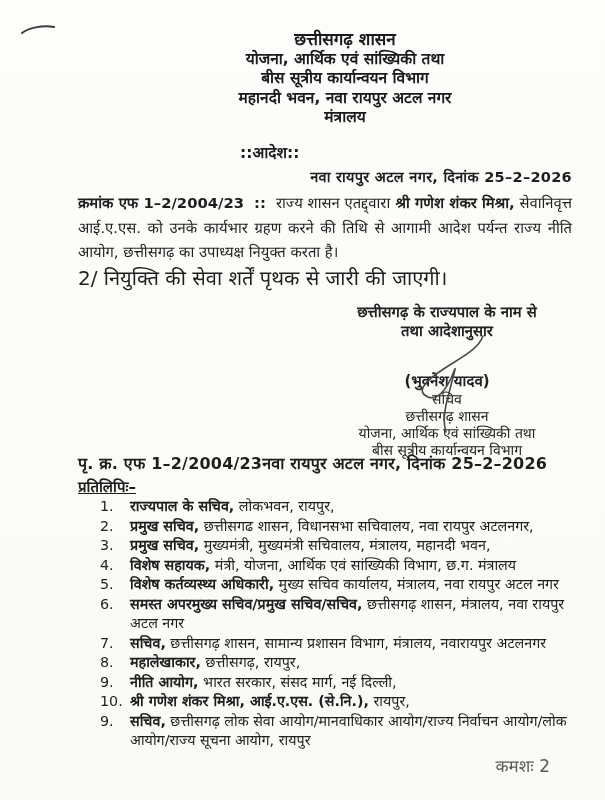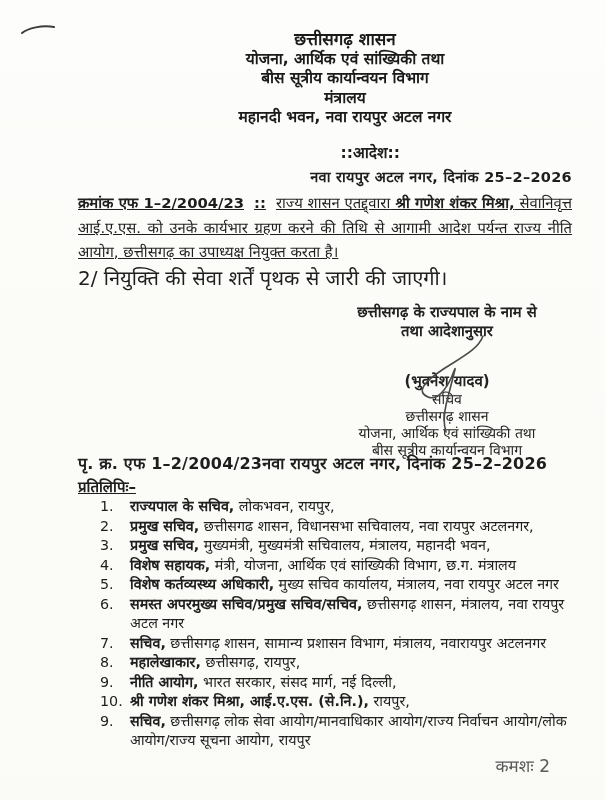--- a/index.html
+++ b/index.html
@@ -12,29 +12,29 @@
     overflow:hidden;
   }
   .doc-header {
     position:absolute; top:30px; left:85px; width:520px;
     text-align:center; font-weight:bold; font-size:15.5px; line-height:19.5px;
     color:#1b1b1b;
   }
   .doc-header .l1 { font-size:17px; }
   .order-title {
     position:absolute; top:141px; left:240px; width:160px;
-    text-align:right; font-weight:bold; font-size:15.5px;
+    text-align:left; font-weight:bold; font-size:15.5px;
   }
   .dateline {
     position:absolute; top:166px; right:33px;
     font-weight:bold; font-size:14.5px; letter-spacing:0.3px;
   }
   .para1 {
     position:absolute; top:191px; left:78px; width:494px;
-    font-size:14.8px; line-height:24.5px; text-align:justify;text-decoration:underline;
+    font-size:14.8px; line-height:24.5px; text-align:justify;
   }
   .para1 .num { font-weight:bold; margin-right:10px; }
   .para1 .sep { font-weight:bold; margin-right:10px; }
   .para1 .bold-name { font-weight:bold; }
   .para2 {
     position:absolute; top:264px; left:78px; width:494px;
     font-size:20px;
   }
   .sig-block {
     position:absolute; top:302px; left:318px; width:258px;
@@ -72,22 +72,22 @@
 <div class="page">
 
   <svg class="pen-mark" width="50" height="24" viewBox="0 0 50 24">
     <path d="M8,15 C14,10 28,7 40,9" stroke="#3d3d3d" stroke-width="2" fill="none" stroke-linecap="round"></path>
   </svg>
 
   <div class="doc-header">
     <div class="l1">छत्तीसगढ़ शासन</div>
     <div>योजना, आर्थिक एवं सांख्यिकी तथा</div>
     <div>बीस सूत्रीय कार्यान्वयन विभाग</div>
+    <div>महानदी भवन, नवा रायपुर अटल नगर</div>
     <div>मंत्रालय</div>
-    <div>महानदी भवन, नवा रायपुर अटल नगर</div>
   </div>
 
   <div class="order-title">::आदेश::</div>
 
   <div class="dateline">नवा रायपुर अटल नगर, दिनांक 25–2–2026</div>
 
   <div class="para1">
     <span class="num">क्रमांक एफ 1–2/2004/23</span><span class="sep">::</span><span>राज्य शासन एतद्द्वारा</span><span class="bold-name"> श्री गणेश शंकर मिश्रा,</span><span> सेवानिवृत्त आई.ए.एस. को उनके कार्यभार ग्रहण करने की तिथि से आगामी आदेश पर्यन्त राज्य नीति आयोग, छत्तीसगढ़ का उपाध्यक्ष नियुक्त करता है।</span>
   </div>
 

